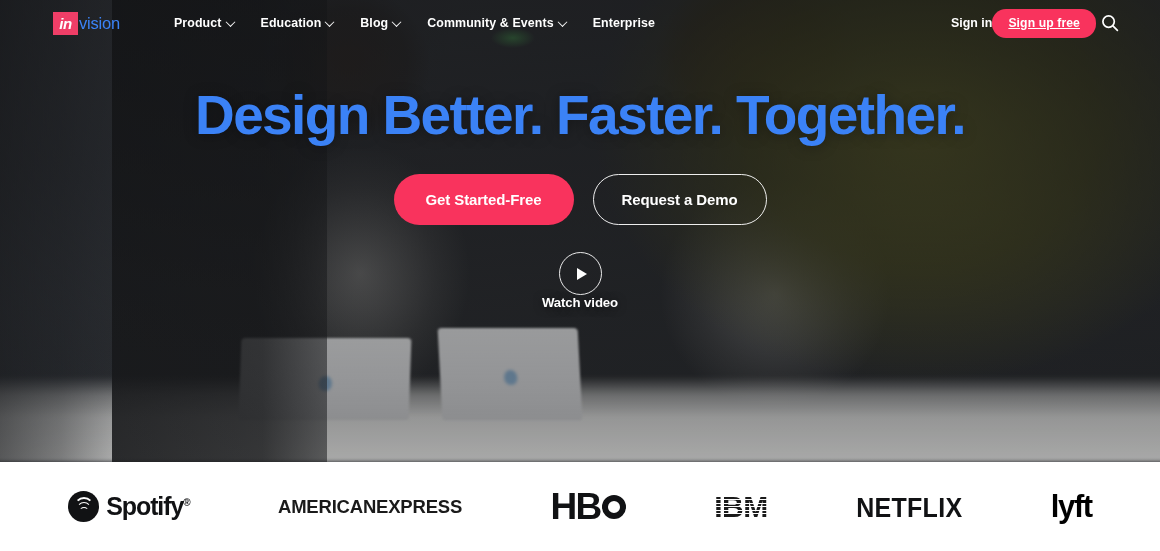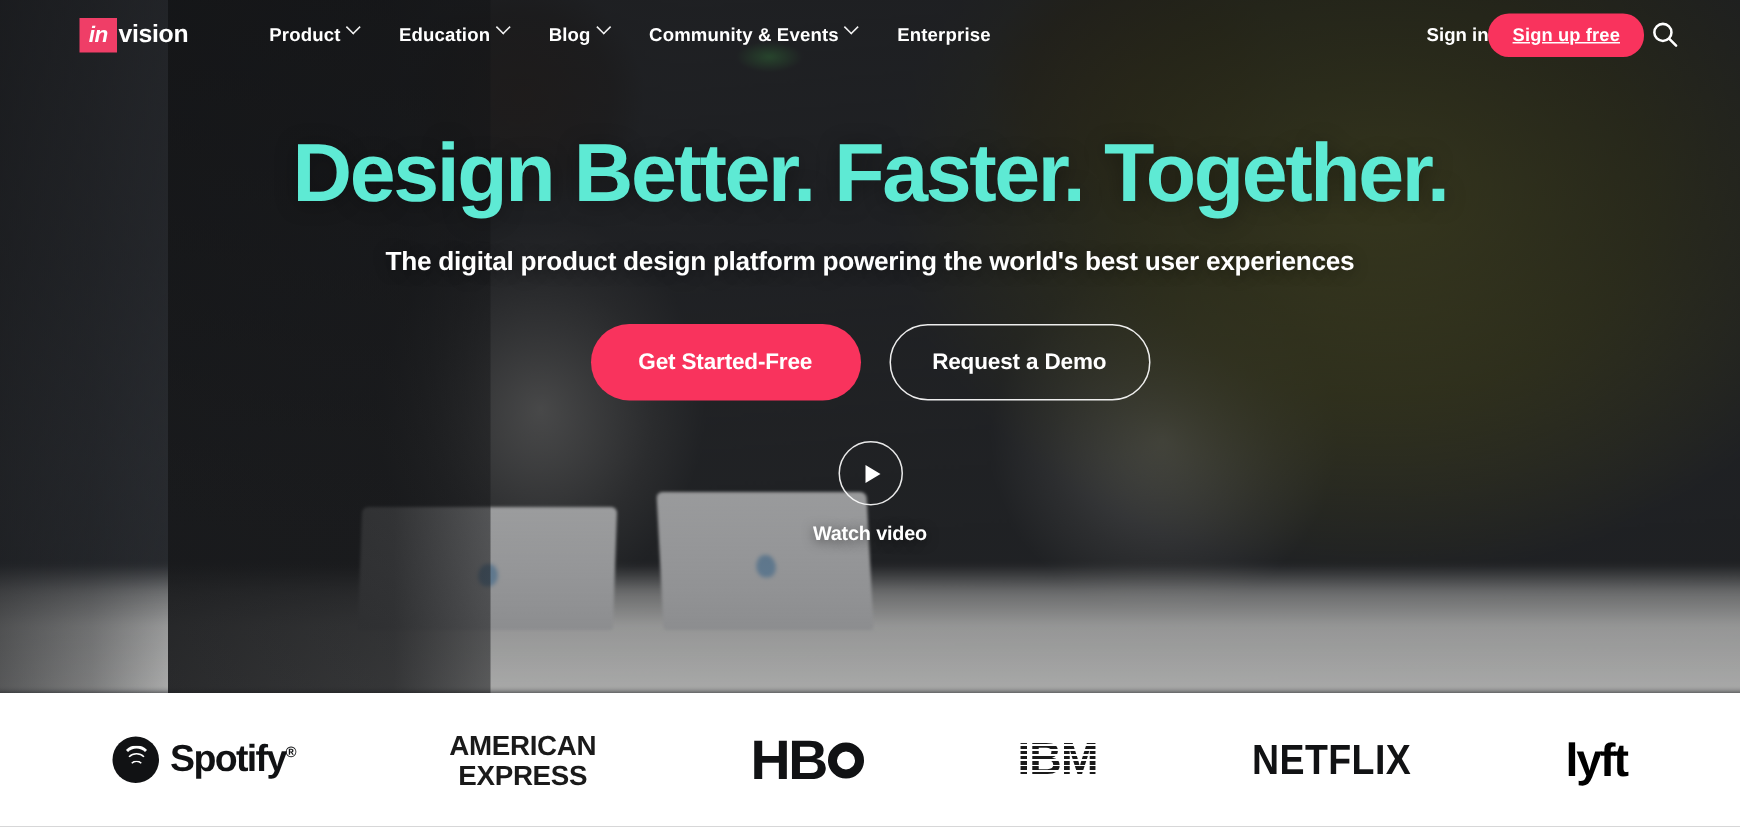--- a/index.html
+++ b/index.html
@@ -122,35 +122,36 @@
     justify-content: center;
     font-style: italic;
     font-weight: bold;
     font-size: 15px;
     color: #ffffff;
     letter-spacing: -0.4px;
     line-height: 1;
   }
   .logo-word {
     font-size: 16.5px;
-    font-weight: 700;
-    color: #ffffff;
+    font-weight: 400;
+    color: #3b82f6;
     letter-spacing: -0.2px;
     margin-left: 1px;
     line-height: 23px;
   }
 
   .nav-links {
     display: flex;
     align-items: center;
     margin-left: 54px;
     gap: 27px;
   }
   .nav-link {
     display: flex;
+    align-items: center;
     gap: 5px;
     font-size: 12.4px;
     font-weight: bold;
     color: #ffffff;
     letter-spacing: 0.1px;
     cursor: pointer;
     white-space: nowrap;
   }
   .chev {
     display: inline-block;
@@ -199,21 +200,21 @@
     inset: 0;
     z-index: 10;
     display: flex;
     flex-direction: column;
     align-items: center;
     padding-top: 88px;
   }
   .headline {
     font-size: 55px;
     font-weight: bold;
-    color: #5eead4;
+    color: #3b82f6;
     letter-spacing: -1.6px;
     line-height: 1;
     white-space: nowrap;
     text-shadow: 0 1px 14px rgba(0,0,0,0.35);
   }
   .subhead {
     margin-top: 21px;
     font-size: 17.5px;
     font-weight: bold;
     color: #ffffff;
@@ -271,21 +272,20 @@
     justify-content: center;
   }
   .play-tri {
     width: 0; height: 0;
     border-left: 10px solid #ffffff;
     border-top: 6.5px solid transparent;
     border-bottom: 6.5px solid transparent;
     margin-left: 3px;
   }
   .watch-label {
-    margin-top: 11px;
     font-size: 13.2px;
     font-weight: bold;
     color: #ffffff;
     letter-spacing: -0.1px;
     text-shadow: 0 1px 8px rgba(0,0,0,0.5);
   }
 
   
   .logobar {
     position: absolute;
@@ -330,21 +330,21 @@
   .spotify-mark i:nth-child(3) { width: 10px; height: 10px; top: 16px; border-width: 1.7px; }
   .spotify-word {
     font-size: 25px;
     font-weight: bold;
     letter-spacing: -1.1px;
     color: #111214;
   }
   .spotify-reg { font-size: 10px; vertical-align: super; font-weight: bold; }
 
   .amex {
-    flex-direction: column;
+    flex-direction: row;
     font-size: 18.5px;
     font-weight: bold;
     line-height: 1.04;
     letter-spacing: -0.2px;
     text-align: center;
     color: #1a1a1a;
   }
 
   .hbo {
     font-size: 37px;
@@ -451,21 +451,20 @@
           <svg width="20" height="20" viewBox="0 0 20 20" fill="none" aria-hidden="true">
             <circle cx="8.6" cy="8.6" r="5.7" stroke="#ffffff" stroke-width="1.7"></circle>
             <line x1="12.9" y1="12.9" x2="17.4" y2="17.4" stroke="#ffffff" stroke-width="1.7" stroke-linecap="round"></line>
           </svg>
         </div>
       </div>
     </nav>
 
     <div class="hero-content">
       <h1 class="headline">Design Better. Faster. Together.</h1>
-      <p class="subhead">The digital product design platform powering the world's best user experiences</p>
 
       <div class="cta-row">
         <button class="btn-primary">Get Started-Free</button>
         <button class="btn-ghost">Request a Demo</button>
       </div>
 
       <div class="watch">
         <div class="play-circle">
           <div class="play-tri"></div>
         </div>

